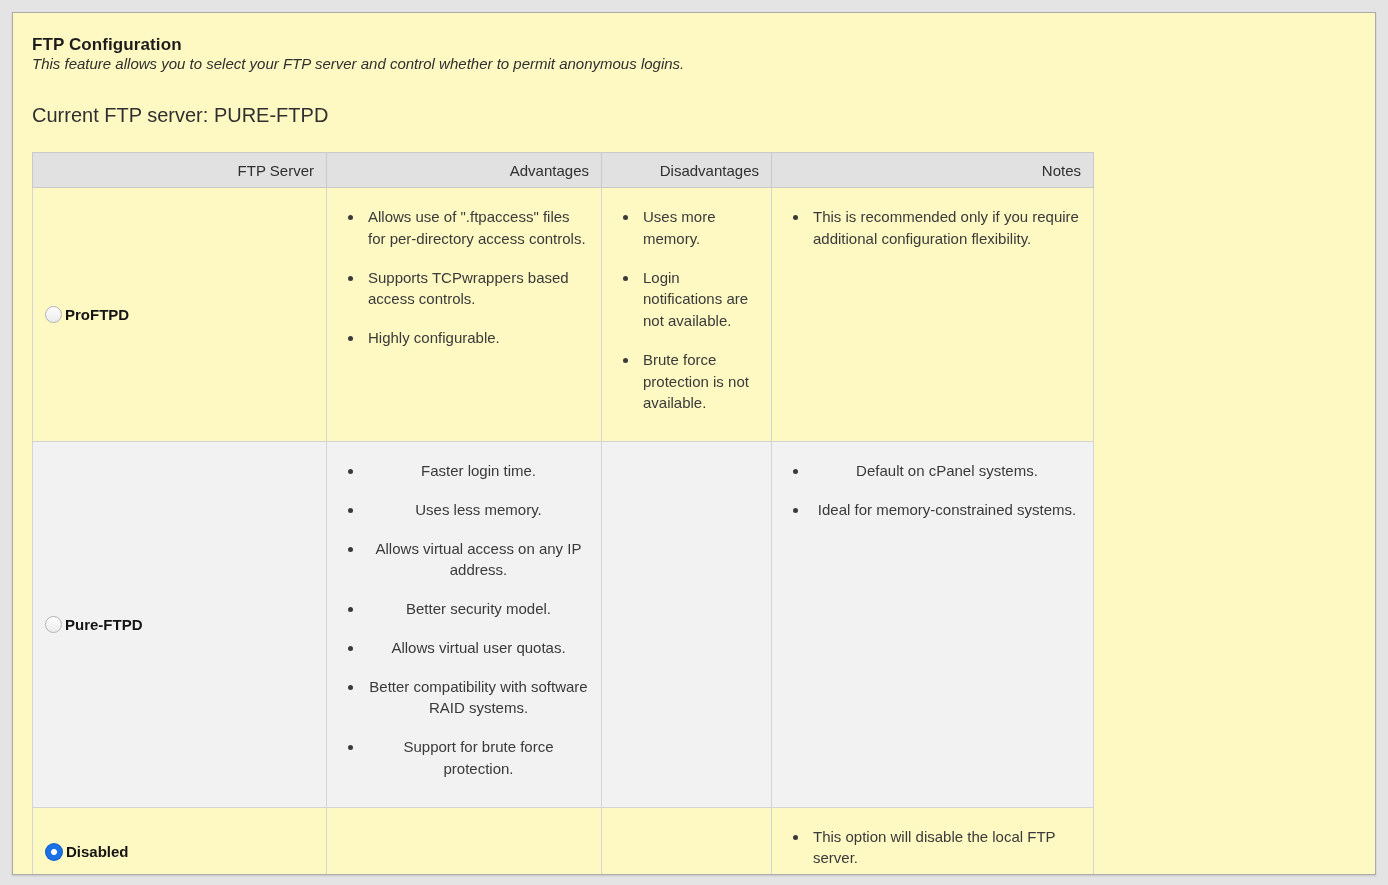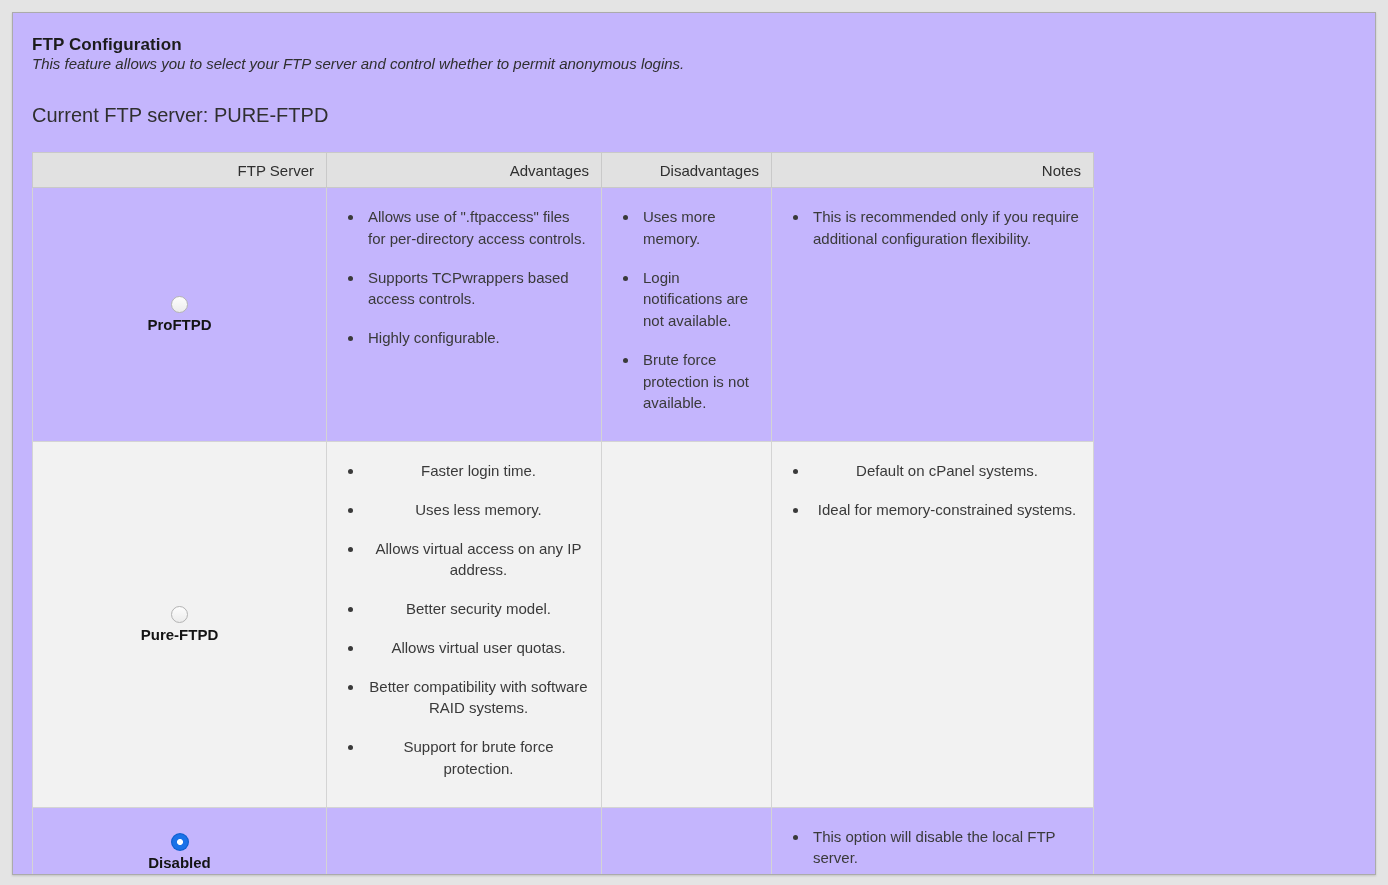--- a/index.html
+++ b/index.html
@@ -6,21 +6,21 @@
   html, body {
     width: 1388px; height: 885px;
     font-family: "Liberation Sans", "DejaVu Sans", sans-serif;
     background: #e4e4e4;
     overflow: hidden;
   }
   .card {
     position: absolute;
     left: 12px; top: 12px;
     width: 1364px; height: 863px;
-    background: #c4b5fd;
+    background: #fef9c3;
     border: 1px solid #ababab;
     box-shadow: 0 1px 2px rgba(0,0,0,0.15);
     padding: 22px 20px 4px 19px;
     overflow: hidden;
   }
   .page-title {
     font-size: 17px;
     font-weight: bold;
     color: #1c1c1c;
     letter-spacing: 0.1px;
@@ -61,21 +61,21 @@
   .ftp-table tr.striped td { background: #f2f2f2; text-align: center; }
   .ftp-table tr.row-0 td { height: 245px; }
   .ftp-table tr.row-1 td { height: 362px; }
   .ftp-table tr.row-2 td { height: 73px; }
   td.server-cell {
     vertical-align: middle;
     text-align: center;
   }
   .radio-wrap {
     display: flex;
-    flex-direction: column;
+    flex-direction: row;
     align-items: center;
     gap: 3px;
   }
   .radio {
     width: 17px; height: 17px;
     border-radius: 50%;
     border: 1.5px solid #b3b3b3;
     background: linear-gradient(#fdfdfd, #ececec);
     cursor: pointer;
   }

